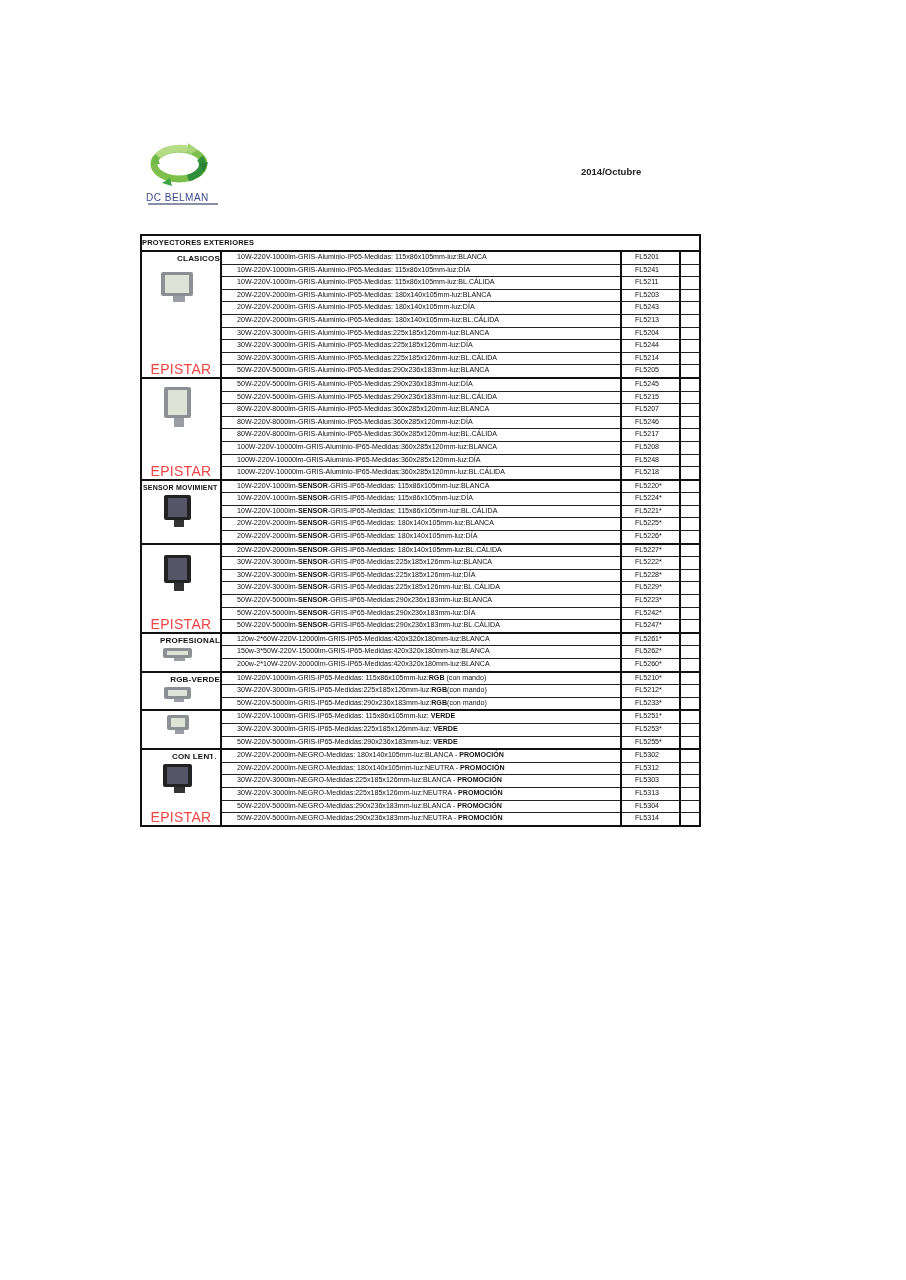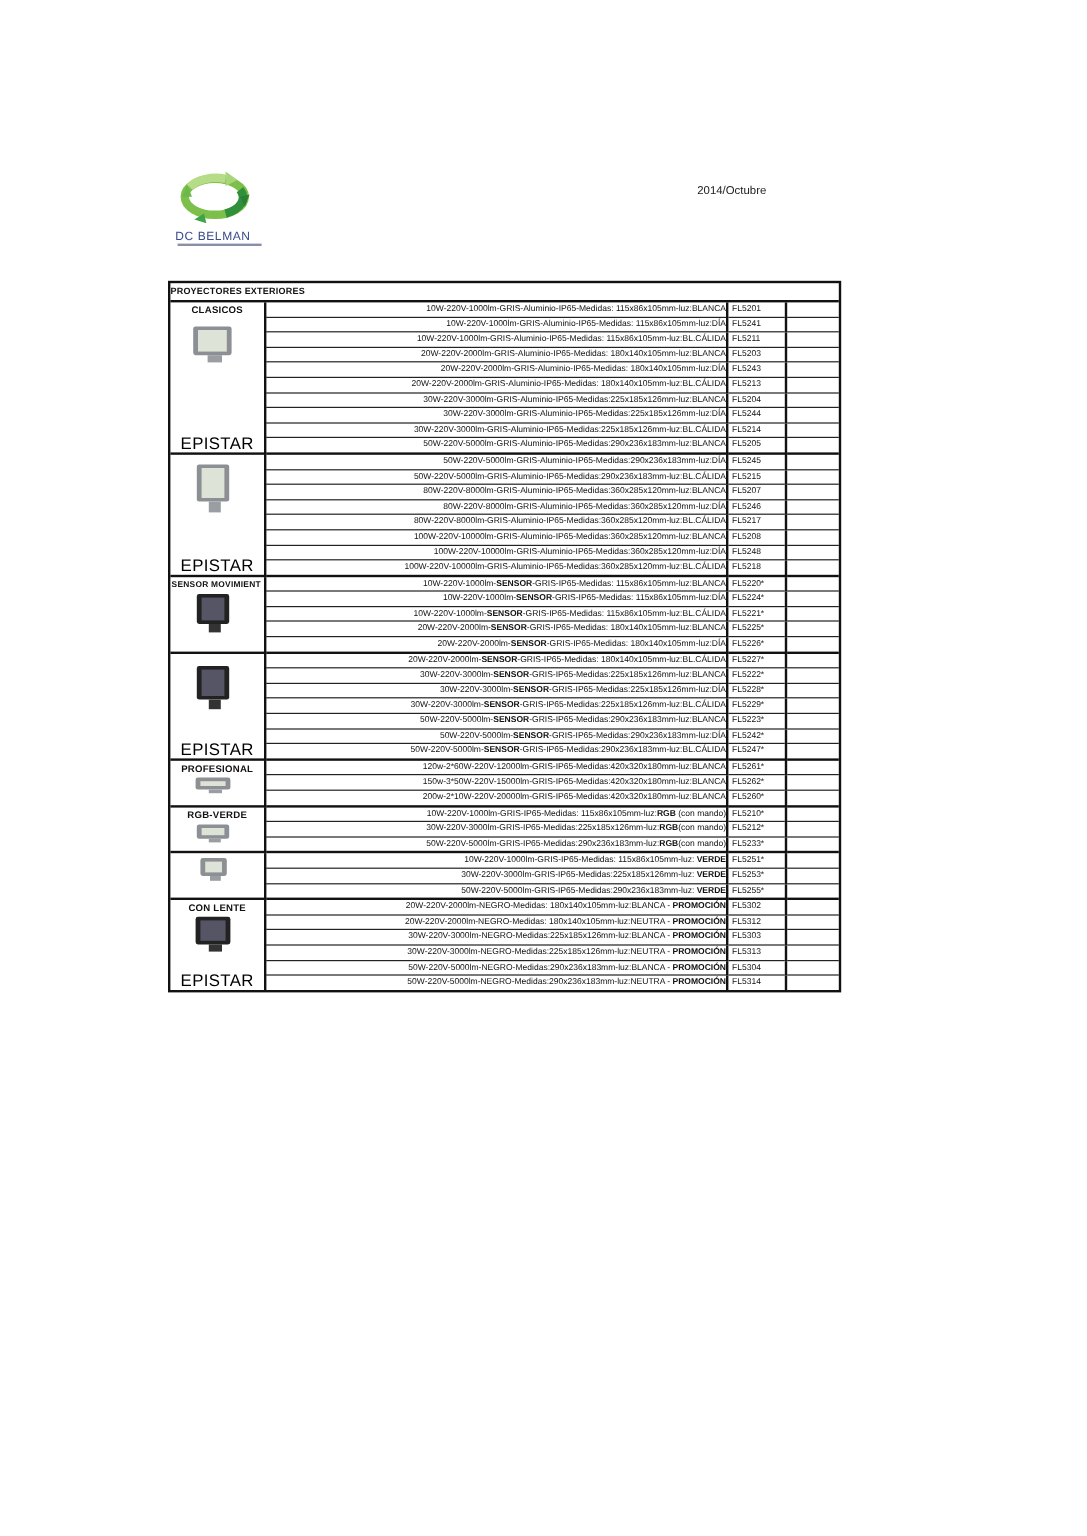--- a/index.html
+++ b/index.html
@@ -4,35 +4,35 @@
 <style>
   html, body { margin:0; padding:0; background:#ffffff; }
   body { width:906px; height:1280px; position:relative; font-family:"Liberation Sans", sans-serif; color:#111; overflow:hidden; }
   .header { position:absolute; left:140px; top:138px; width:560px; height:72px; }
   .logo { position:absolute; left:2px; top:0; width:80px; height:70px; }
   .logo-ring { position:absolute; left:6px; top:4px; width:62px; height:44px; }
   .logo-text { position:absolute; left:4px; top:54px; font-size:10px; letter-spacing:0.5px; color:#3a4a8c; font-family:"Liberation Sans", sans-serif; white-space:nowrap; }
   .logo-sub { position:absolute; left:6px; top:65px; width:70px; height:2px; background:#8a8fa8; }
   .company { position:absolute; left:89px; top:24px; font-size:9.5px; line-height:14px; color:#222; }
   .company .email { color:#3a5bbf; }
-  .date { position:absolute; left:441px; top:16px; font-size:9.5px; color:#222; }
+  .date { position:absolute; left:441px; top:28px; font-size:9.5px; color:#222;font-weight:bold; }
 
   .sheet { position:absolute; left:140px; top:234px; width:561px; border:2px solid #111; box-sizing:border-box; }
   .title-row { height:14px; border-bottom:2px solid #111; text-align:left; font-size:7.5px; font-weight:bold; line-height:13px; letter-spacing:0.2px; }
   table { border-collapse:collapse; width:100%; table-layout:fixed; }
   td { padding:0; font-size:7.1px; line-height:11.6px; height:11.6px; white-space:nowrap; overflow:hidden; border-bottom:1px solid #222; }
   td.cat { width:78px; border-right:2px solid #111; vertical-align:top; text-align:center; position:relative; border-bottom:2px solid #111; }
-  td.desc { width:383px; padding-left:0; border-right:2px solid #111;text-align:right; }
-  td.code { width:44px; padding-left:3px; border-right:2px solid #111; }
+  td.desc { width:383px; padding-left:15px; border-right:2px solid #111; }
+  td.code { width:44px; padding-left:13px; border-right:2px solid #111; }
   td.blank { }
   tr.group-end td { border-bottom:2px solid #111; }
   tr.last td { border-bottom:none;margin-top:12px; }
-  .cat-label { font-weight:bold; font-size:8px; display:block; margin-top:1px; letter-spacing:0.2px; }
+  .cat-label { font-weight:bold; font-size:8px; display:block; margin-top:1px; letter-spacing:0.2px;text-align:right; }
   .cat-label.small { font-size:7px; text-align:left; padding-left:1px; }
-  .epistar { position:absolute; left:0; right:0; bottom:1px; text-align:center; font-family:"Liberation Sans", sans-serif; font-size:14px; color:#000000; letter-spacing:0.3px; }
+  .epistar { position:absolute; left:0; right:0; bottom:1px; text-align:center; font-family:"Liberation Sans", sans-serif; font-size:14px; color:#ef4444; letter-spacing:0.3px; }
   .lamp { position:absolute; left:50%; transform:translateX(-50%); }
   .lamp-body { position:absolute; background:#8c8f94; border-radius:2px; }
   .lamp-face { position:absolute; background:#dde3d6; }
   .lamp-bracket { position:absolute; background:#9a9da2; }
   .lamp.black .lamp-body { background:#222; }
   .lamp.black .lamp-face { background:#556; }
   .lamp.black .lamp-bracket { background:#333; }
   b { font-weight:bold; }
 </style>
 </head>

